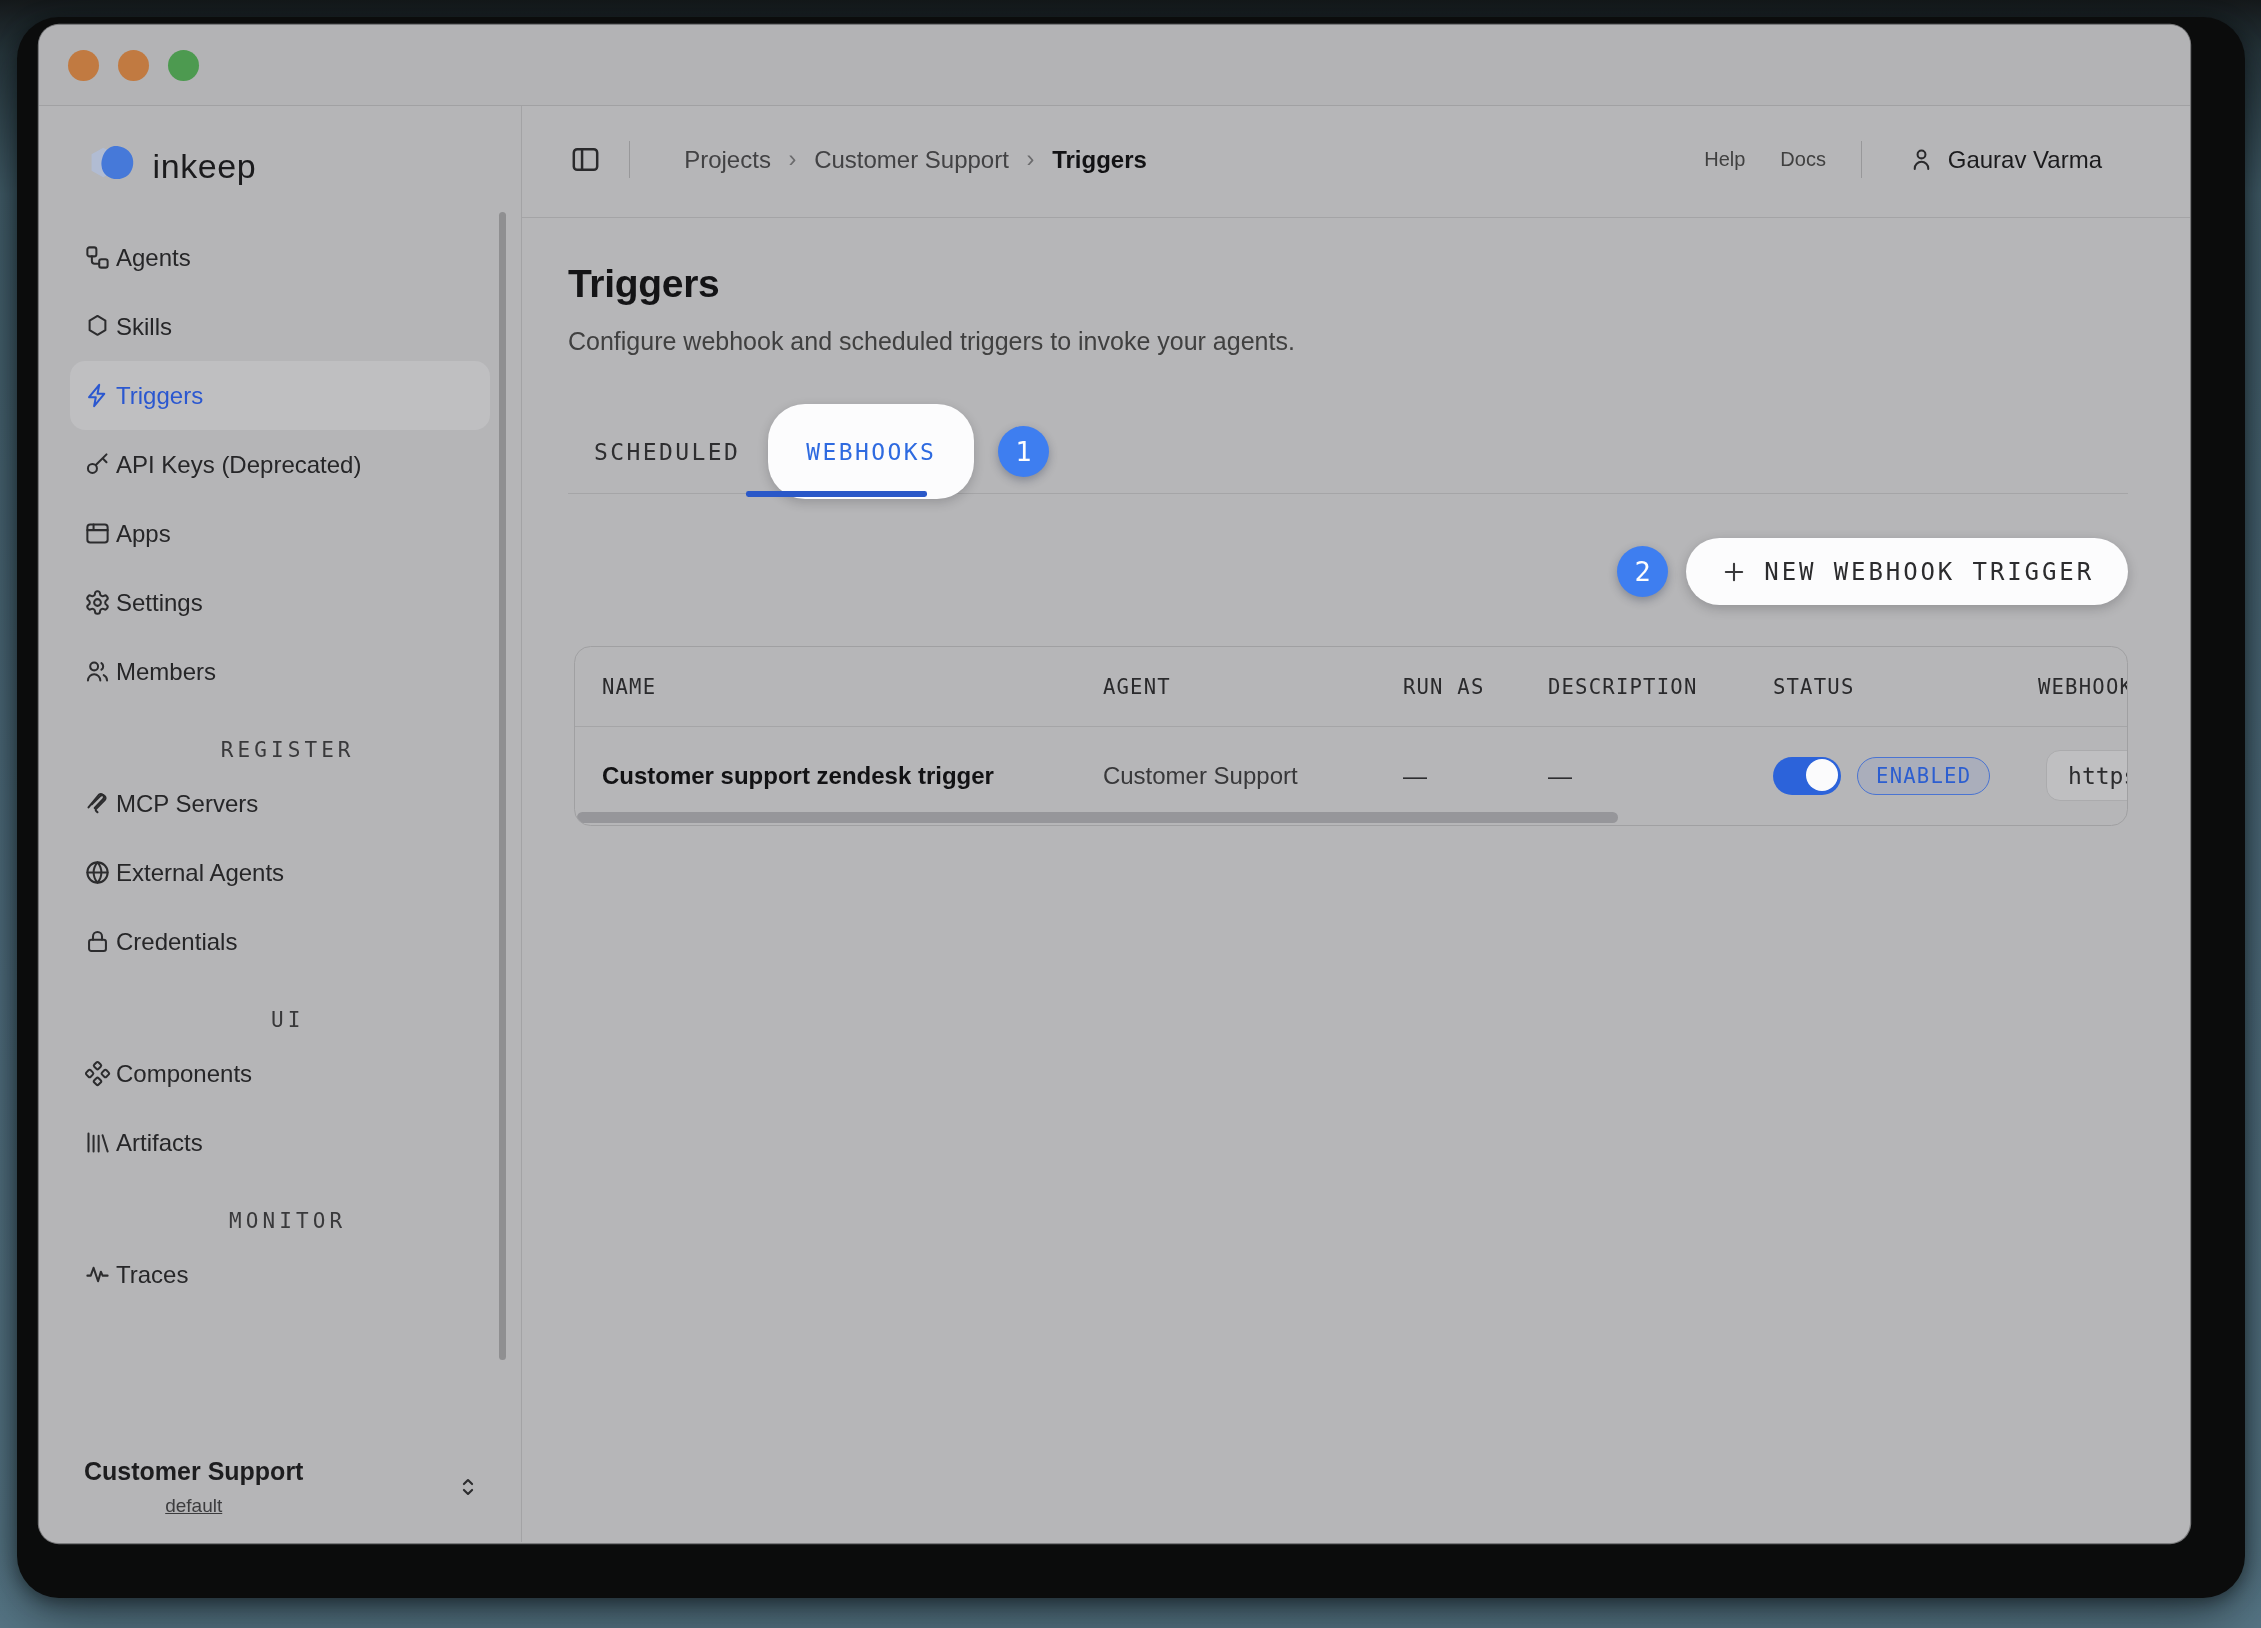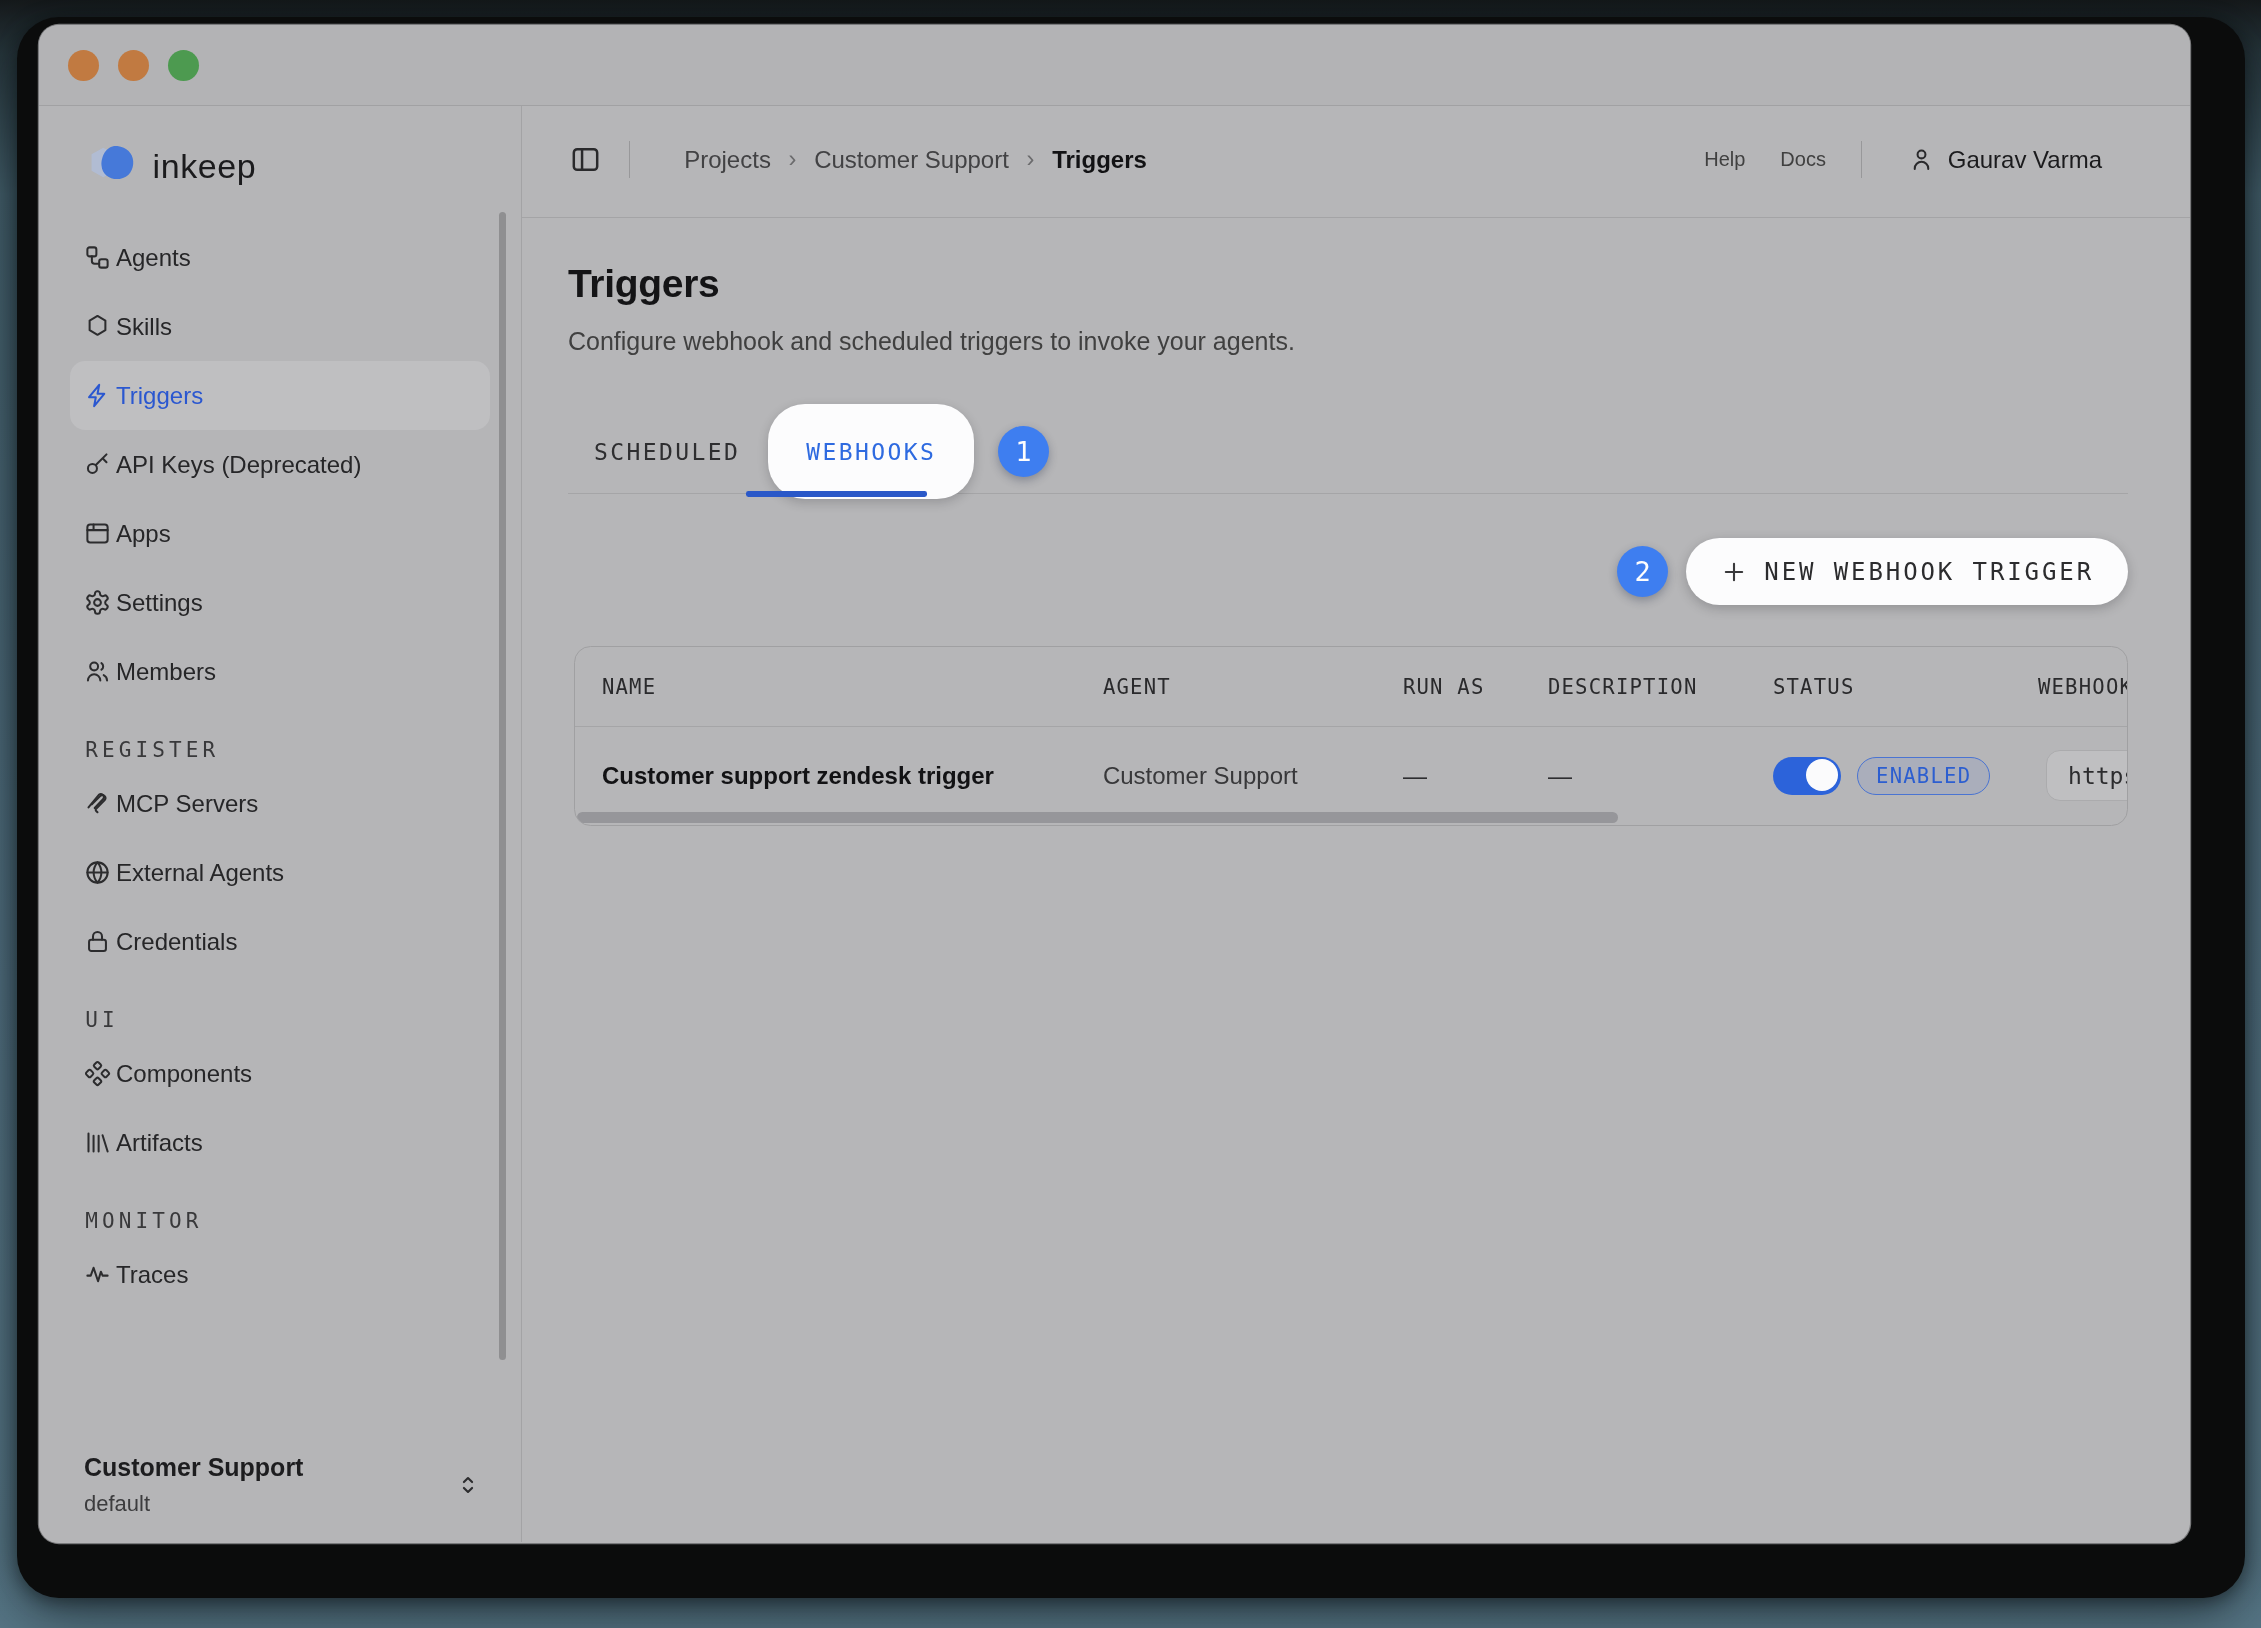--- a/index.html
+++ b/index.html
@@ -30,21 +30,21 @@
   .tl { width:31px; height:31px; border-radius:50%; margin-right:19px; }
   .tl.c1 { background:#c17a41; }
   .tl.c2 { background:#c17a41; }
   .tl.c3 { background:#4d9a50; }
 
   .app { display:flex; height:1436px; }
 
   
   .sidebar {
     width:483px; flex:0 0 483px; position:relative;
-    border-right:1.2px solid #a3a3a5; padding-top:26px; background:#b5b5b7;
+    border-right:1.2px solid #a3a3a5; padding-top:26px; background:#b5b5b7;text-align:center;
   }
   .logo-row { display:flex; align-items:center; gap:10.6px; margin:8.2px 0 31px 42px; }
   .logo-text { font-size:34px; font-weight:500; letter-spacing:0.6px; color:#1b1b1d; }
   .nav { margin:0 31px; }
   .nav-item {
     height:69px; border-radius:15.3px; display:flex; align-items:center;
     gap:5px; padding-left:14px; font-size:24px; color:#262628; cursor:default;
   }
   .nav-item svg { width:27px; height:27px; stroke:#2c2c2e; flex:0 0 27px; }
   .nav-item.active { background:#bfbfc1; color:#2a57d0; }
@@ -54,21 +54,21 @@
   }
   .side-scrollbar {
     position:absolute; right:15.3px; top:106px; width:7px; height:1148px;
     background:#8f8f91; border-radius:3.5px;
   }
   .project-switcher {
     position:absolute; left:45px; right:39px; bottom:25px;
     display:flex; align-items:center; justify-content:space-between;
   }
   .proj-name { font-size:25px; font-weight:600; color:#1d1d1f; }
-  .proj-sub { font-size:22px; color:#3c3c3e; margin-top:9.4px; }
+  .proj-sub { font-size:19px; color:#3c3c3e; margin-top:9.4px;text-decoration:underline; }
   .project-switcher svg { width:28px; height:28px; stroke:#2c2c2e; }
 
   
   .main { flex:1; display:flex; flex-direction:column; min-width:0; }
   .main-header {
     height:112px; flex:0 0 112px; border-bottom:1.2px solid #a4a4a6;
     display:flex; align-items:center; padding:0 88px 4px 47px;
   }
   .main-header svg { stroke:#2a2a2c; }
   .vdiv { width:1.2px; height:37px; background:#98989a; }

